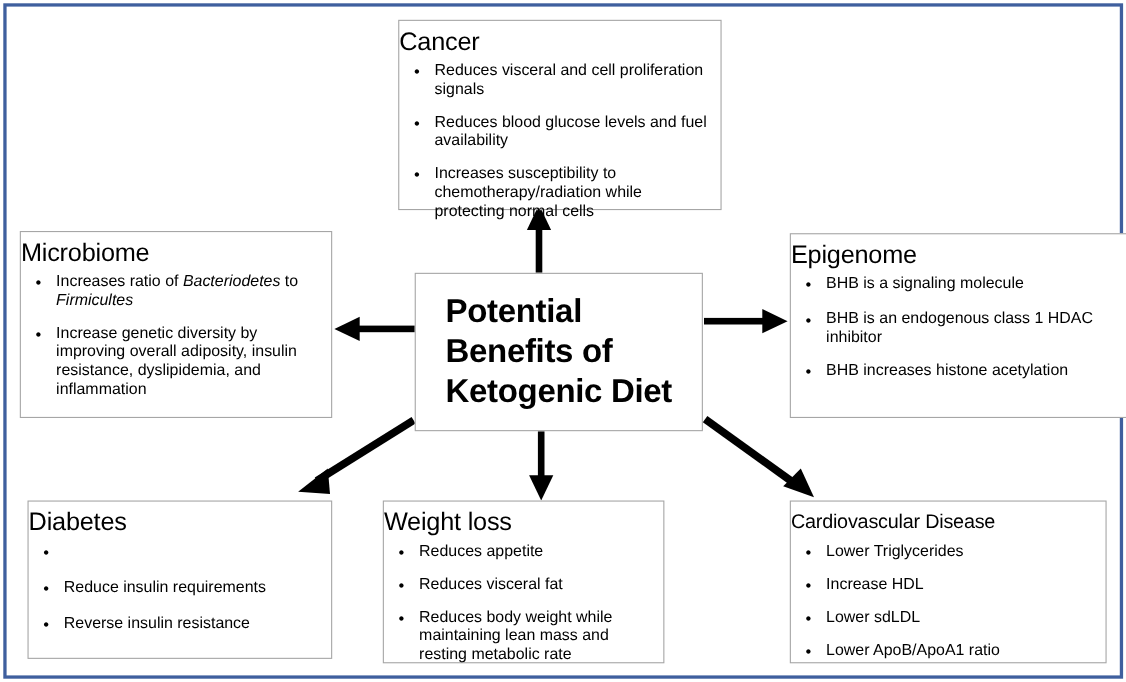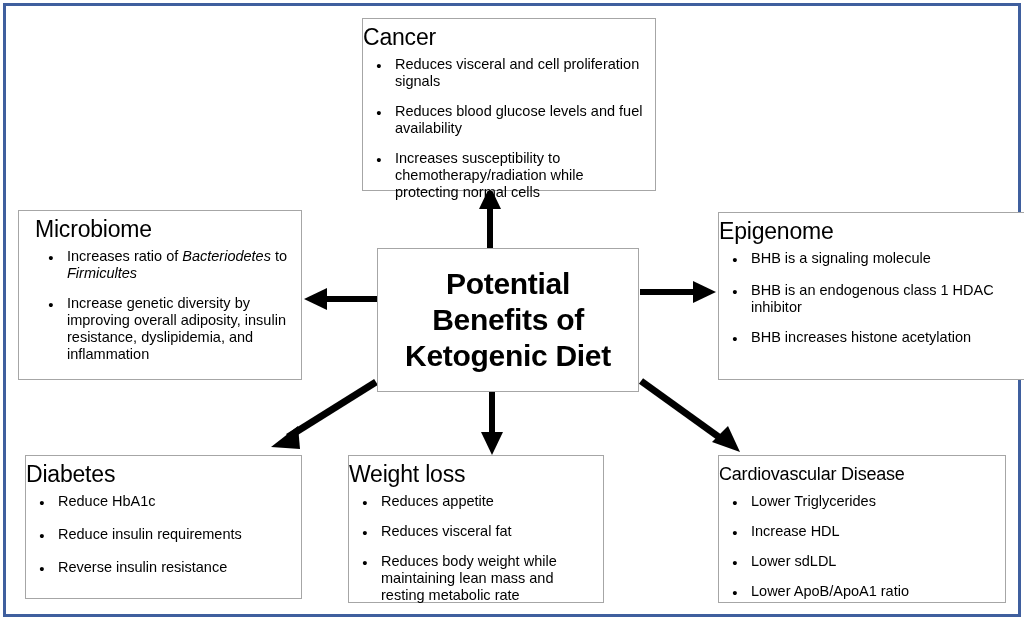--- a/index.html
+++ b/index.html
@@ -86,32 +86,31 @@
   #center-box {
     left: 377px;
     top: 248px;
     width: 262px;
     height: 144px;
     display: flex;
     align-items: center;
     justify-content: center;
   }
   #center-title {
-    text-align: center;
     font-size: 30px;
     line-height: 36px;
     font-weight: bold;
     font-family: "Liberation Sans", sans-serif;
     letter-spacing: -0.3px;
     white-space: pre-line;
   }
 
   
   #box-cancer          { left: 362px; top: 18px;  width: 294px; height: 173px; }
-  #box-microbiome      { left: 18px;  top: 210px; width: 284px; height: 170px; padding-left: 16px; }
+  #box-microbiome      { left: 18px;  top: 210px; width: 284px; height: 170px; }
   #box-epigenome       { left: 718px; top: 212px; width: 334px; height: 168px; }
   #box-diabetes        { left: 25px;  top: 455px; width: 277px; height: 144px; }
   #box-weightloss      { left: 348px; top: 455px; width: 256px; height: 148px; }
   #box-cardiovascular  { left: 718px; top: 455px; width: 288px; height: 148px; }
 
   #box-cancer .bullets,
   #box-microbiome .bullets,
   #box-epigenome .bullets,
   #box-diabetes .bullets,
   #box-weightloss .bullets,
@@ -233,21 +232,20 @@
         <span class="bullet-text">BHB increases histone acetylation</span>
       </li>
     </ul>
   </div>
 
   <div class="node-box" id="box-diabetes">
     <div class="node-title">Diabetes</div>
     <ul class="bullets">
       <li class="bullet-row">
         <span class="bullet-dot">•</span>
-        <span class="bullet-text">Reduce HbA1c</span>
       </li>
       <li class="bullet-row">
         <span class="bullet-dot">•</span>
         <span class="bullet-text">Reduce insulin requirements</span>
       </li>
       <li class="bullet-row">
         <span class="bullet-dot">•</span>
         <span class="bullet-text">Reverse insulin resistance</span>
       </li>
     </ul>

